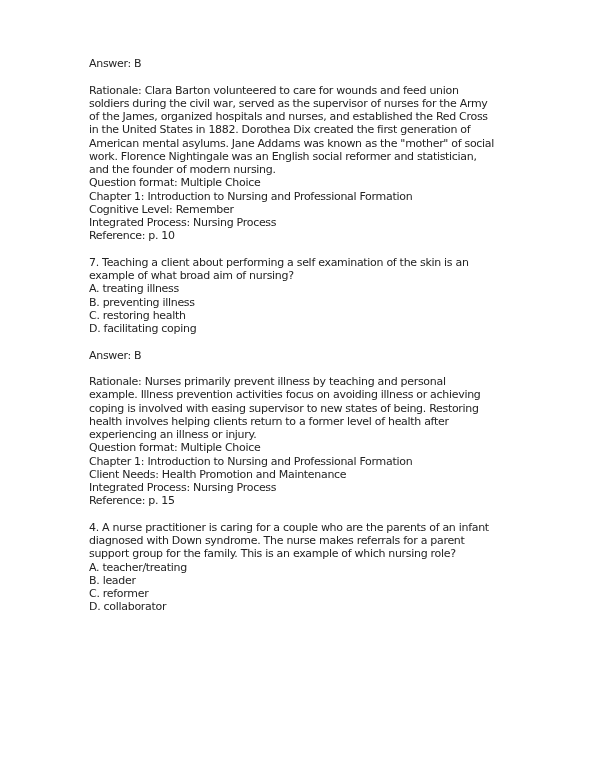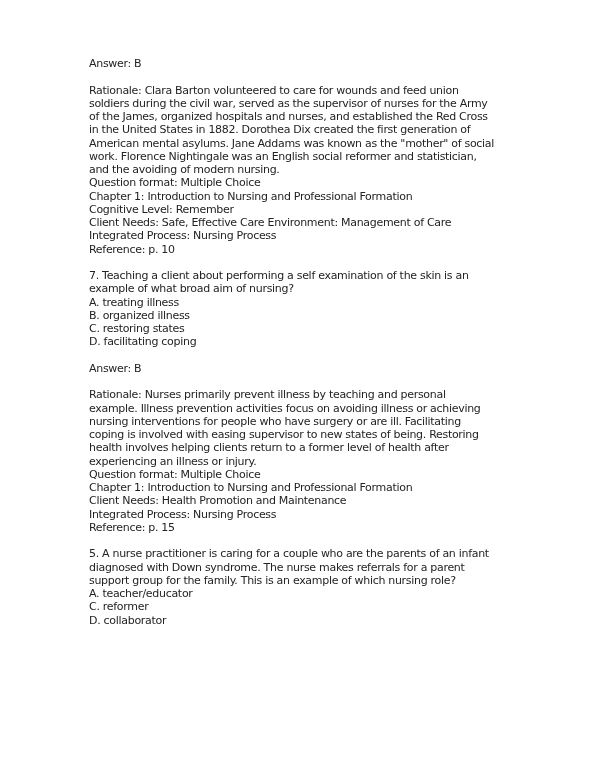--- a/index.html
+++ b/index.html
@@ -36,62 +36,61 @@
       <div class="block gap">
         <div class="line">Answer: B</div>
       </div>
       <div class="block">
         <div class="line">Rationale: Clara Barton volunteered to care for wounds and feed union</div>
         <div class="line">soldiers during the civil war, served as the supervisor of nurses for the Army</div>
         <div class="line">of the James, organized hospitals and nurses, and established the Red Cross</div>
         <div class="line">in the United States in 1882. Dorothea Dix created the first generation of</div>
         <div class="line">American mental asylums. Jane Addams was known as the "mother" of social</div>
         <div class="line">work. Florence Nightingale was an English social reformer and statistician,</div>
-        <div class="line">and the avoiding of modern nursing.</div>
+        <div class="line">and the founder of modern nursing.</div>
       </div>
       <div class="block gap">
         <div class="line">Question format: Multiple Choice</div>
         <div class="line">Chapter 1: Introduction to Nursing and Professional Formation</div>
         <div class="line">Cognitive Level: Remember</div>
-        <div class="line">Client Needs: Safe, Effective Care Environment: Management of Care</div>
         <div class="line">Integrated Process: Nursing Process</div>
         <div class="line">Reference: p. 10</div>
       </div>
       <div class="block">
         <div class="line">7. Teaching a client about performing a self examination of the skin is an</div>
         <div class="line">example of what broad aim of nursing?</div>
       </div>
       <div class="block gap">
         <div class="line">A. treating illness</div>
-        <div class="line">B. organized illness</div>
-        <div class="line">C. restoring states</div>
+        <div class="line">B. preventing illness</div>
+        <div class="line">C. restoring health</div>
         <div class="line">D. facilitating coping</div>
       </div>
       <div class="block gap">
         <div class="line">Answer: B</div>
       </div>
       <div class="block">
         <div class="line">Rationale: Nurses primarily prevent illness by teaching and personal</div>
         <div class="line">example. Illness prevention activities focus on avoiding illness or achieving</div>
-        <div class="line">nursing interventions for people who have surgery or are ill. Facilitating</div>
         <div class="line">coping is involved with easing supervisor to new states of being. Restoring</div>
         <div class="line">health involves helping clients return to a former level of health after</div>
         <div class="line">experiencing an illness or injury.</div>
       </div>
       <div class="block gap">
         <div class="line">Question format: Multiple Choice</div>
         <div class="line">Chapter 1: Introduction to Nursing and Professional Formation</div>
         <div class="line">Client Needs: Health Promotion and Maintenance</div>
         <div class="line">Integrated Process: Nursing Process</div>
         <div class="line">Reference: p. 15</div>
       </div>
       <div class="block">
-        <div class="line">5. A nurse practitioner is caring for a couple who are the parents of an infant</div>
+        <div class="line">4. A nurse practitioner is caring for a couple who are the parents of an infant</div>
         <div class="line">diagnosed with Down syndrome. The nurse makes referrals for a parent</div>
         <div class="line">support group for the family. This is an example of which nursing role?</div>
       </div>
       <div class="block gap">
-        <div class="line">A. teacher/educator</div>
+        <div class="line">A. teacher/treating</div>
+        <div class="line">B. leader</div>
         <div class="line">C. reformer</div>
         <div class="line">D. collaborator</div>
       </div>
     </div>
 </div>
 
 </body></html>

